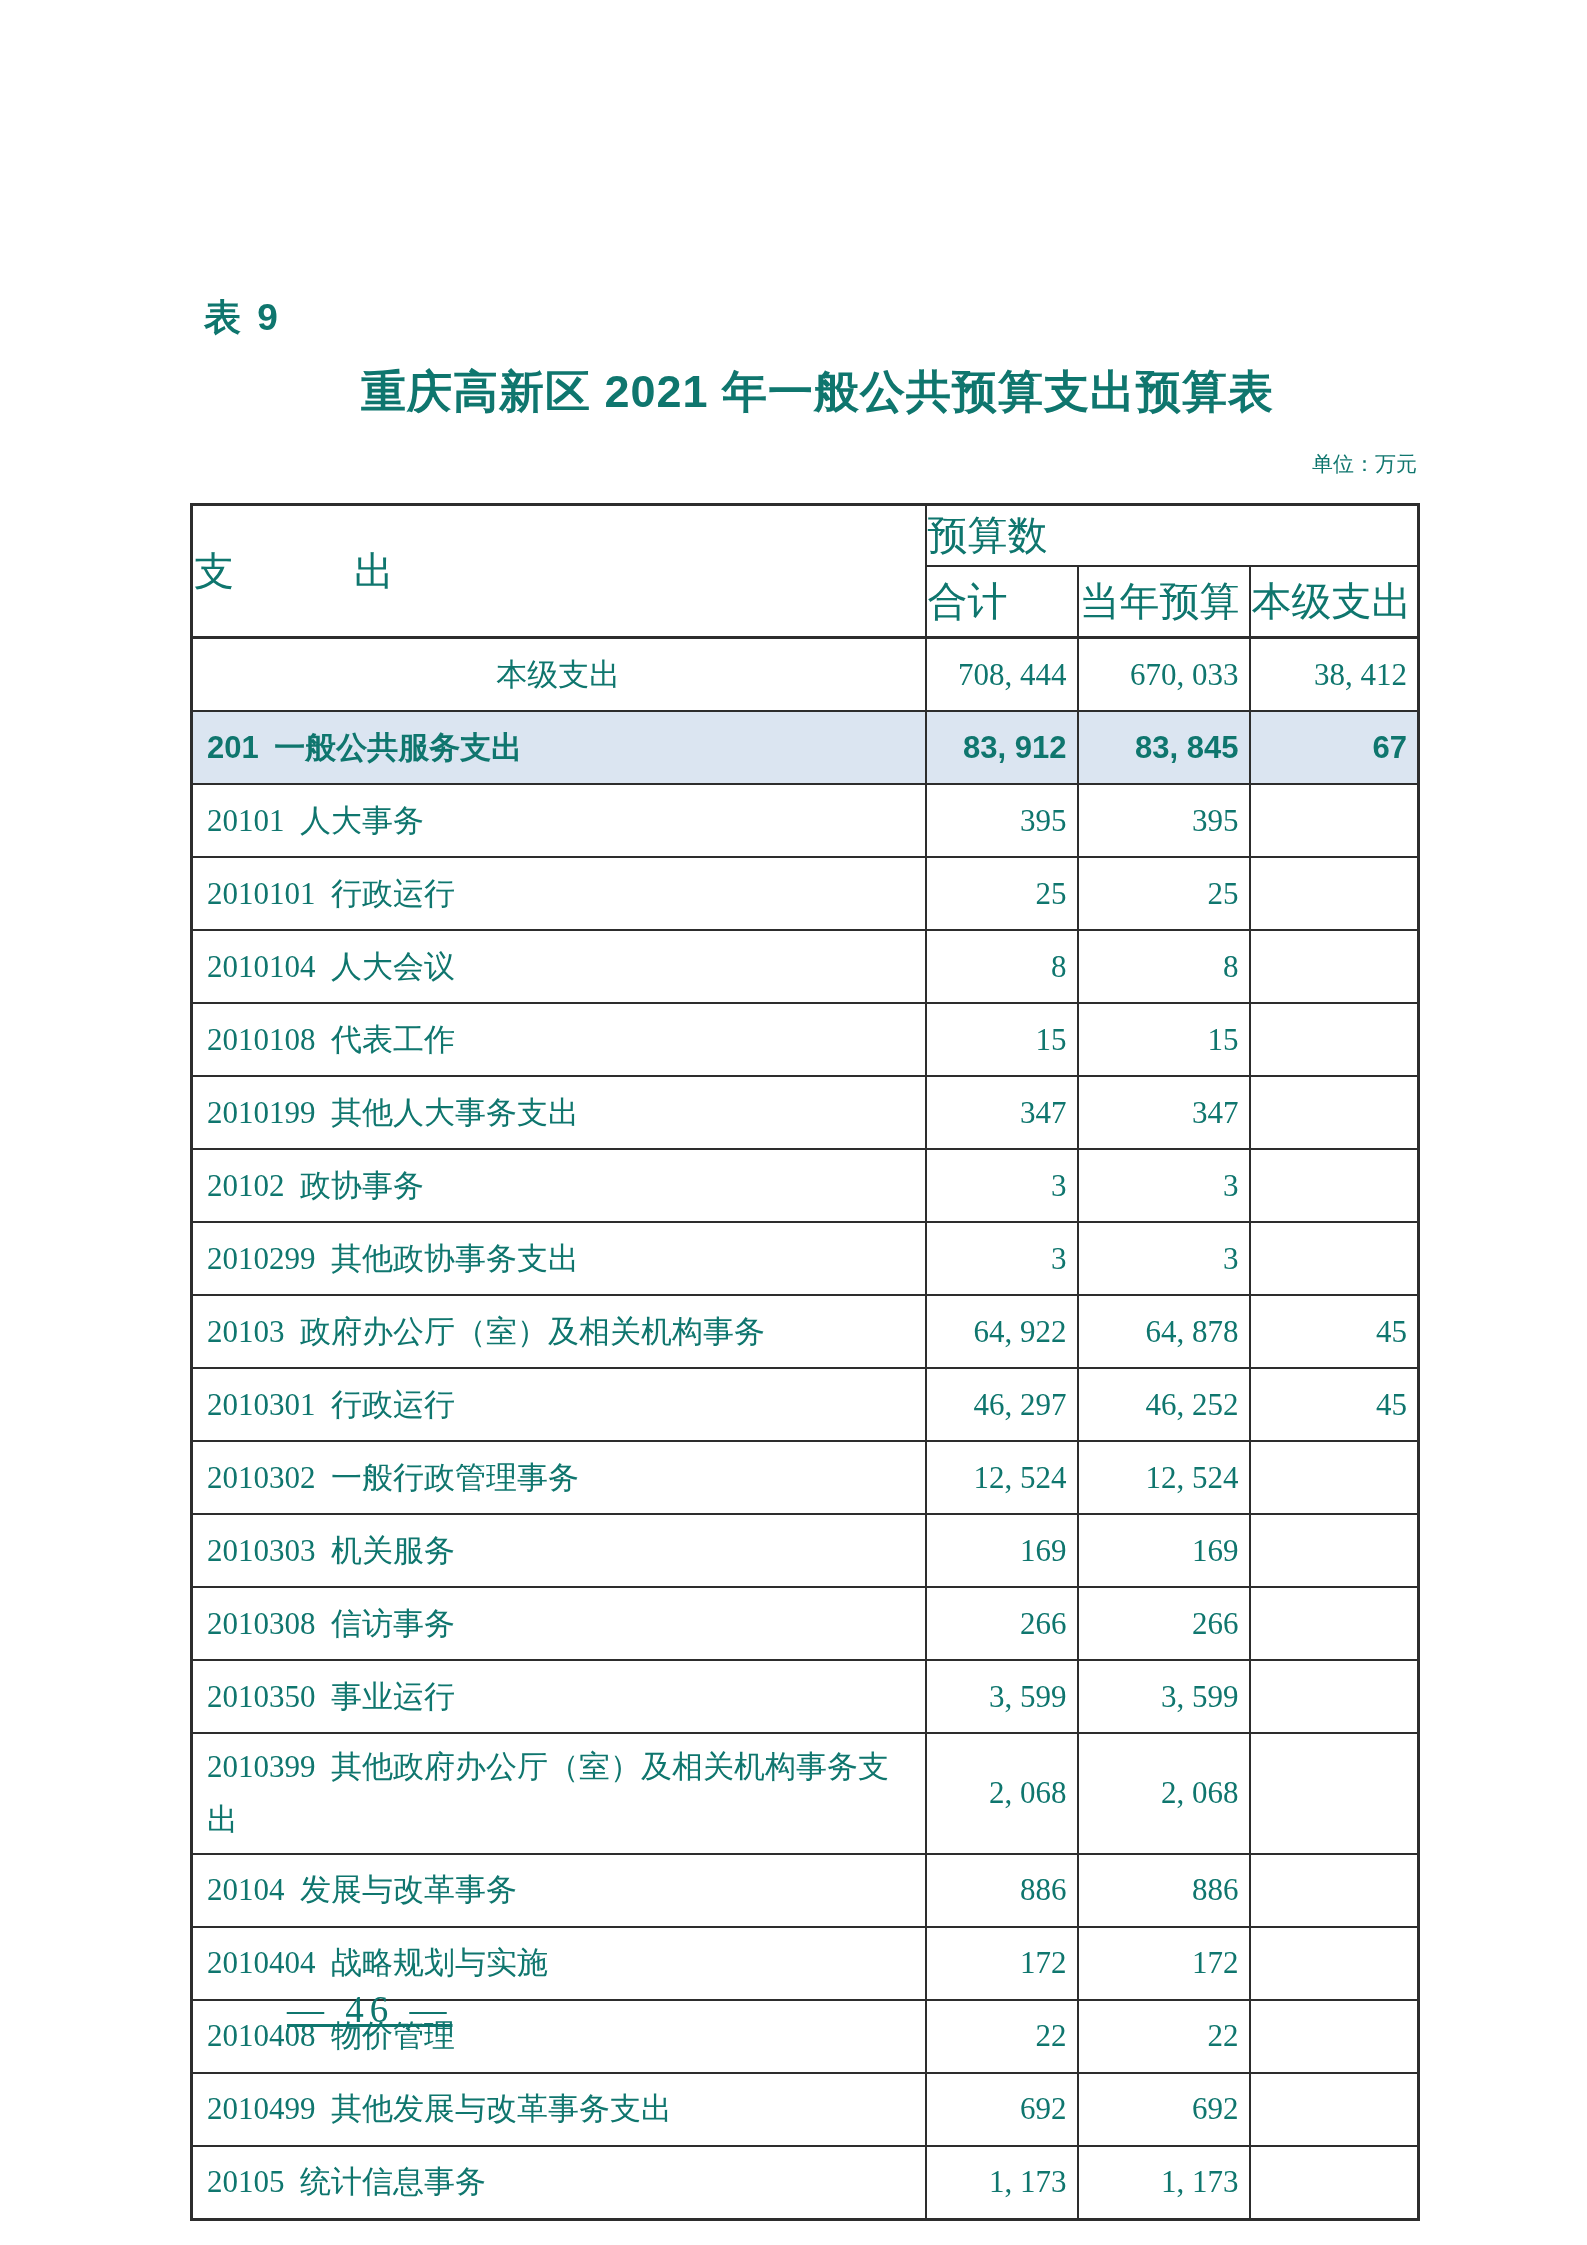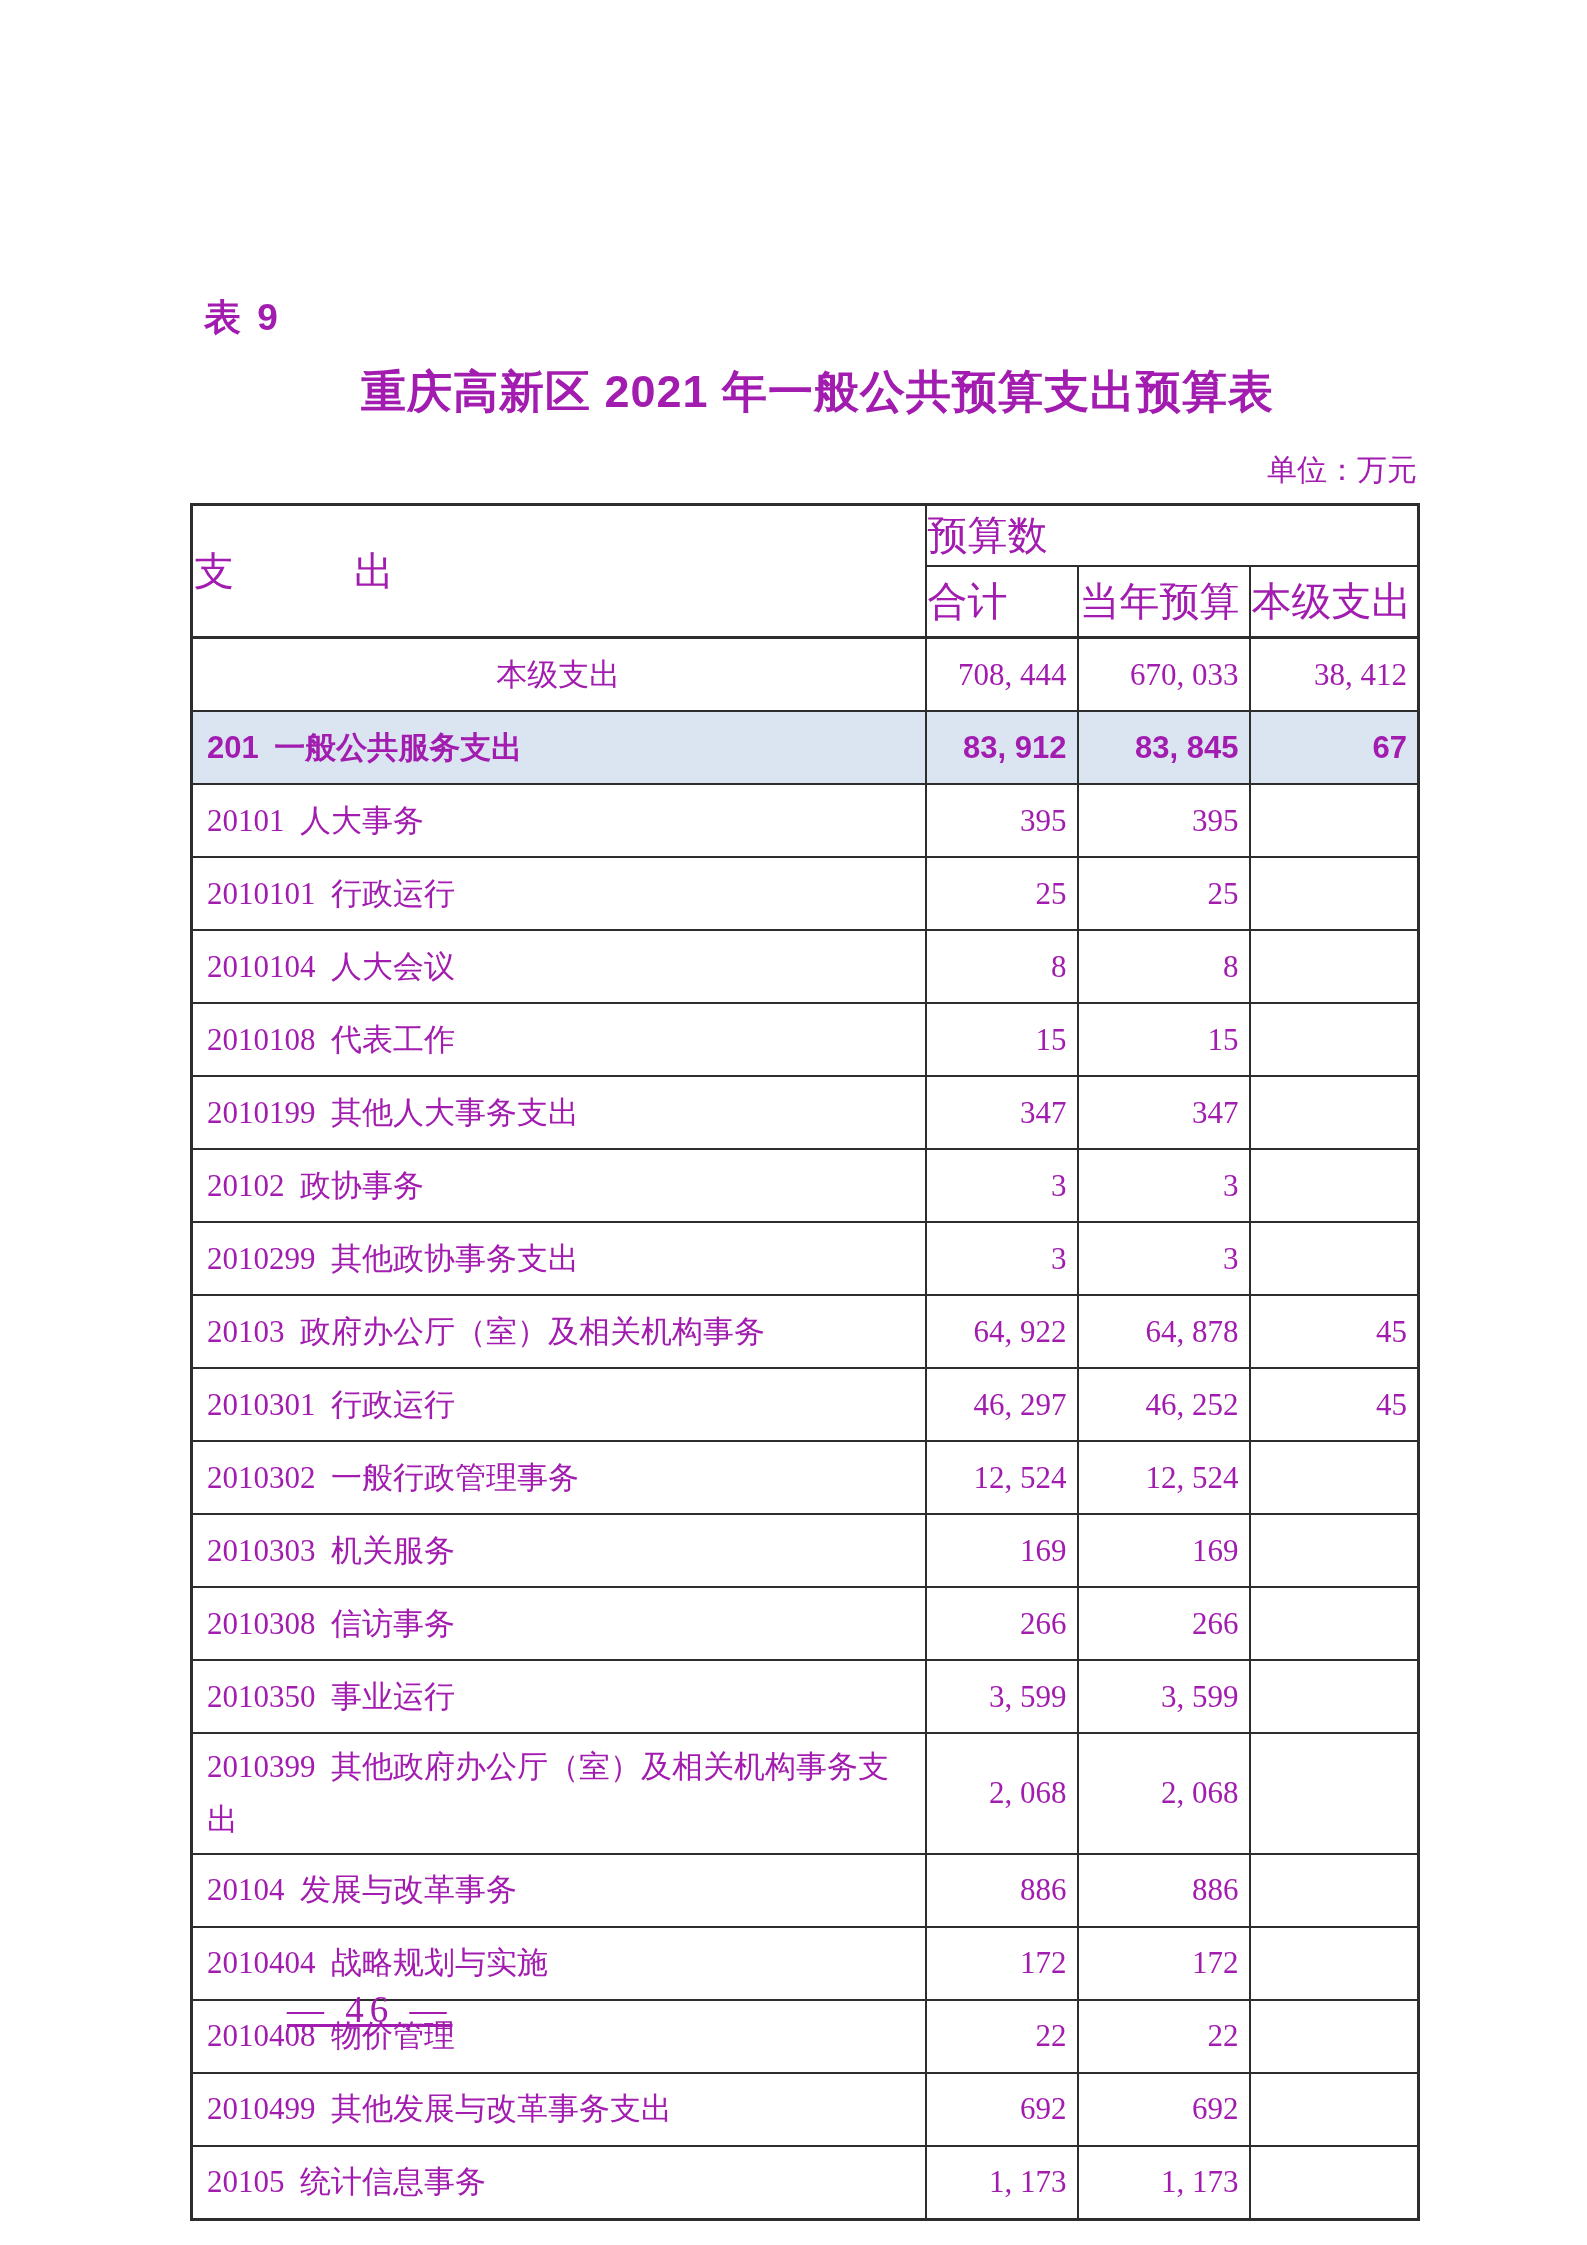--- a/index.html
+++ b/index.html
@@ -1,21 +1,21 @@
 <!DOCTYPE html>
 <html><head>
 <meta charset="utf-8">
 <style>
   html,body{margin:0;padding:0;background:#ffffff;}
   .page{
     position:relative;
     width:1587px;
     height:2245px;
     background:#ffffff;
-    color:#a21caf;
+    color:#0f766e;
     font-family:"Liberation Serif","DejaVu Serif",serif;
     overflow:hidden;
   }
   .table-label{
     position:absolute;
     left:204px;
     top:293px;
     font-family:"Liberation Sans","DejaVu Sans",sans-serif;
     font-weight:bold;
     font-size:37px;
@@ -31,21 +31,21 @@
     font-family:"Liberation Sans","DejaVu Sans",sans-serif;
     font-weight:bold;
     font-size:45px;
     letter-spacing:1px;
     padding-left:48px;
   }
   .unit-note{
     position:absolute;
     right:170px;
     top:450px;
-    font-size:30px;
+    font-size:21px;
     margin-left:12px;
   }
   table.budget-table{
     position:absolute;
     left:190px;
     top:503px;
     width:1227px;
     border-collapse:collapse;
     table-layout:fixed;
     border:3px solid #2d2d2d;

